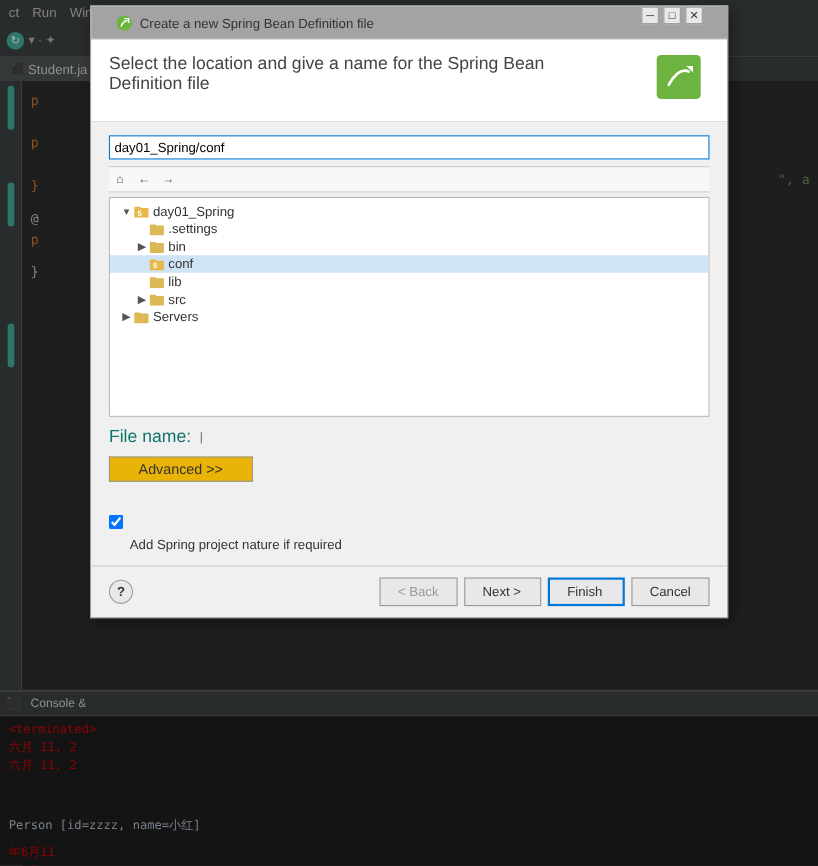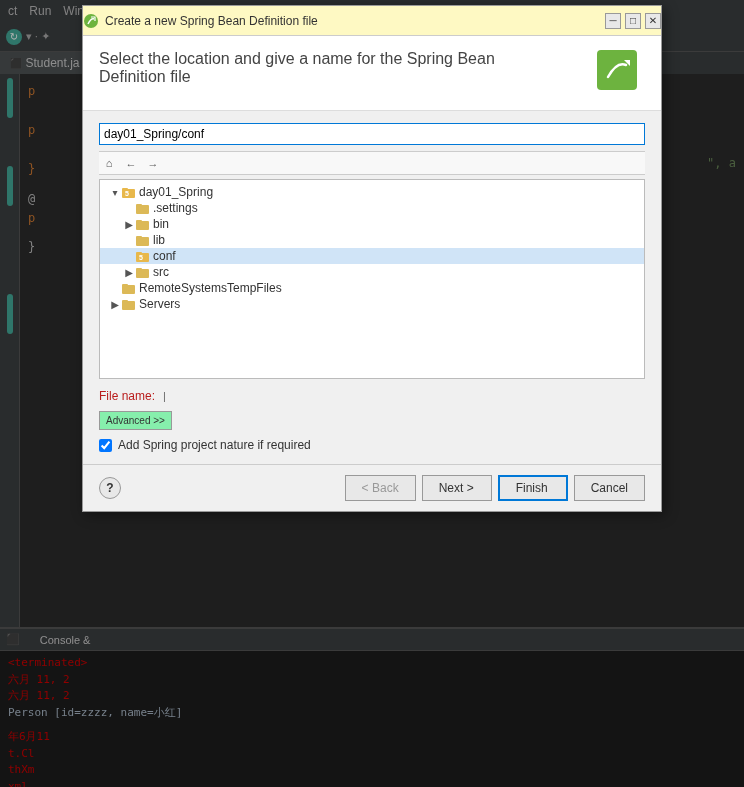--- a/index.html
+++ b/index.html
@@ -103,32 +103,31 @@
       display: flex;
       align-items: center;
       padding: 0 6px;
       border-bottom: 1px solid #555;
       gap: 8px;
     }
 
     .console-tab-label {
       color: #ccc;
       font-size: 11px;
-      margin-left: 12px;
     }
 
     .console-content {
       color: #cc0000;
       font-size: 11px;
       padding: 4px 8px;
       font-family: "Consolas", monospace;
       line-height: 1.5;
     }
 
-    .console-content .black { color: #a9b7c6; }
+    .console-content .black { color: #a9b7c6; margin-top: 38px; }
 
     
     .dialog-overlay {
       position: absolute;
       top: 0; left: 0;
       width: 744px;
       height: 787px;
       background: rgba(0,0,0,0.3);
       display: flex;
       align-items: center;
@@ -140,27 +139,26 @@
       background: #f0f0f0;
       border: 1px solid #999;
       box-shadow: 3px 3px 12px rgba(0,0,0,0.4);
       width: 580px;
       position: absolute;
       top: 5px;
       left: 82px;
     }
 
     .dialog-titlebar {
-      background: #fef9c3;
+      background: #a3a3a3;
       border-bottom: 1px solid #ccc;
       height: 30px;
       display: flex;
-      align-items: center;
       justify-content: space-between;
-      padding: 0 0;
+      padding: 0 22px;
     }
 
     .dialog-titlebar-left {
       display: flex;
       align-items: center;
       gap: 6px;
     }
 
     .dialog-title-icon {
       width: 16px;
@@ -315,61 +313,62 @@
 
     
     .filename-row {
       display: flex;
       align-items: center;
       margin-top: 10px;
       gap: 6px;
     }
 
     .filename-label {
-      font-size: 12px;
-      color: #b91c1c;
+      font-size: 16px;
+      color: #0f766e;
       white-space: nowrap;
     }
 
     .filename-input {
       flex: 1;
       height: 22px;
       border: 1px solid #0078d7;
       padding: 2px 4px;
       font-size: 12px;
       background: #fff;
       outline: none;
     }
 
     .advanced-btn {
       margin-top: 8px;
-      padding: 3px 6px;
-      background: #86efac;
+      padding: 3px 26px;
+      background: #eab308;
       border: 1px solid #999;
-      font-size: 10px;
+      font-size: 13px;
       cursor: pointer;
       color: #333;
     }
 
     .checkbox-row {
       display: flex;
       align-items: center;
       gap: 6px;
       margin-top: 8px;
     }
 
     .checkbox-row input[type=checkbox] {
       width: 13px;
       height: 13px;
       cursor: pointer;
     }
 
     .checkbox-label {
       font-size: 12px;
       color: #333;
+      margin-top: 42px;
     }
 
     
     .dialog-footer {
       padding: 10px 16px;
       background: #f0f0f0;
       border-top: 1px solid #ccc;
       display: flex;
       align-items: center;
       justify-content: space-between;
@@ -575,60 +574,51 @@
         <div class="tree-item">
           <span class="tree-indent" style="width:18px;"></span>
           <span class="tree-expander">▶</span>
           <svg width="14" height="12" style="margin-right:3px;">
             <rect x="0" y="3" width="13" height="9" rx="1" fill="#dcb957"></rect>
             <rect x="0" y="2" width="6" height="3" rx="1" fill="#dcb957"></rect>
           </svg>
           <span class="tree-label">bin</span>
         </div>
 
-        <div class="tree-item">
-          <span class="tree-indent" style="width:18px;"></span>
-          <span class="tree-expander no-children">&nbsp;</span>
-          <svg width="14" height="12" style="margin-right:3px;">
-            <rect x="0" y="3" width="13" height="9" rx="1" fill="#dcb957"></rect>
-            <rect x="0" y="2" width="6" height="3" rx="1" fill="#dcb957"></rect>
-          </svg>
-          <span class="tree-label">lib</span>
-        </div>
-
         <div class="tree-item selected">
           <span class="tree-indent" style="width:18px;"></span>
           <span class="tree-expander no-children">&nbsp;</span>
           <svg width="14" height="12" style="margin-right:3px;">
             <rect x="0" y="3" width="13" height="9" rx="1" fill="#e8b84b"></rect>
             <rect x="0" y="2" width="6" height="3" rx="1" fill="#e8b84b"></rect>
             <text x="3" y="10" font-size="7" fill="white" font-weight="bold">5</text>
           </svg>
           <span class="tree-label">conf</span>
         </div>
 
         <div class="tree-item">
           <span class="tree-indent" style="width:18px;"></span>
+          <span class="tree-expander no-children">&nbsp;</span>
+          <svg width="14" height="12" style="margin-right:3px;">
+            <rect x="0" y="3" width="13" height="9" rx="1" fill="#dcb957"></rect>
+            <rect x="0" y="2" width="6" height="3" rx="1" fill="#dcb957"></rect>
+          </svg>
+          <span class="tree-label">lib</span>
+        </div>
+
+        <div class="tree-item">
+          <span class="tree-indent" style="width:18px;"></span>
           <span class="tree-expander">▶</span>
           <svg width="14" height="12" style="margin-right:3px;">
             <rect x="0" y="3" width="13" height="9" rx="1" fill="#dcb957"></rect>
             <rect x="0" y="2" width="6" height="3" rx="1" fill="#dcb957"></rect>
           </svg>
           <span class="tree-label">src</span>
         </div>
 
-        <div class="tree-item">
-          <span class="tree-indent" style="width:4px;"></span>
-          <span class="tree-expander no-children">&nbsp;</span>
-          <svg width="14" height="12" style="margin-right:3px;">
-            <rect x="0" y="3" width="13" height="9" rx="1" fill="#dcb957"></rect>
-            <rect x="0" y="2" width="6" height="3" rx="1" fill="#dcb957"></rect>
-          </svg>
-          <span class="tree-label">RemoteSystemsTempFiles</span>
-        </div>
 
         <div class="tree-item">
           <span class="tree-indent" style="width:4px;"></span>
           <span class="tree-expander">▶</span>
           <svg width="14" height="12" style="margin-right:3px;">
             <rect x="0" y="3" width="13" height="9" rx="1" fill="#dcb957"></rect>
             <rect x="0" y="2" width="6" height="3" rx="1" fill="#dcb957"></rect>
           </svg>
           <span class="tree-label">Servers</span>
         </div>

